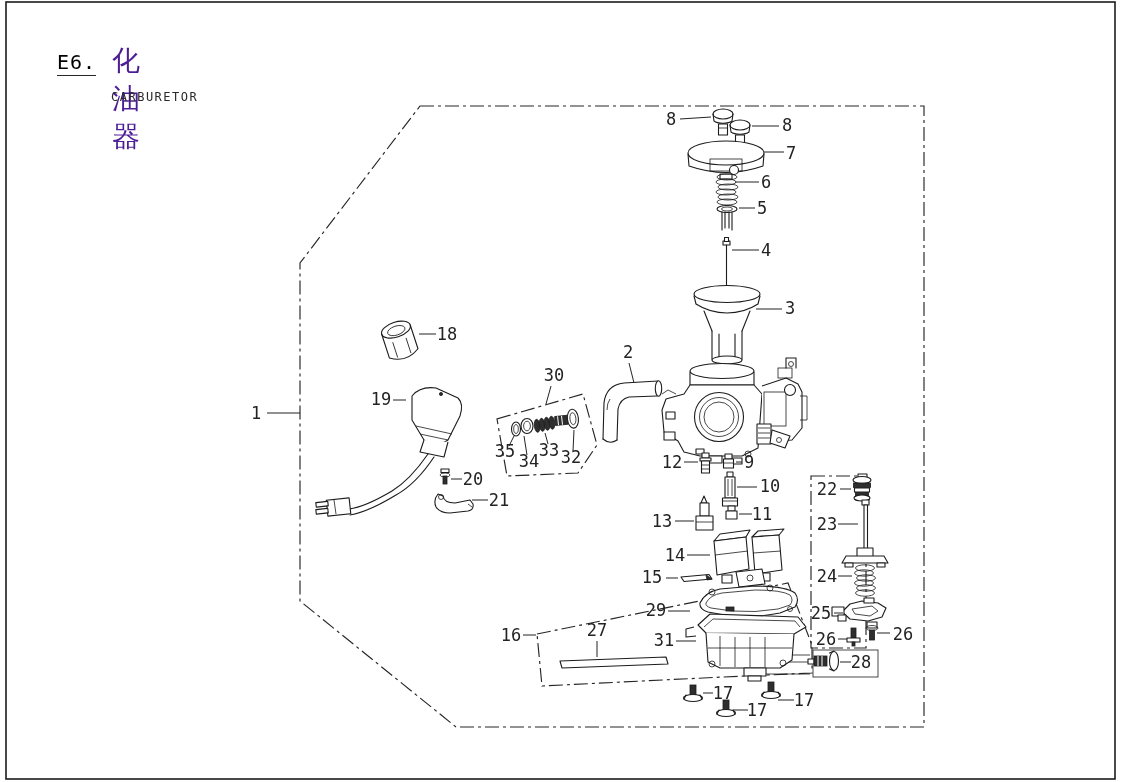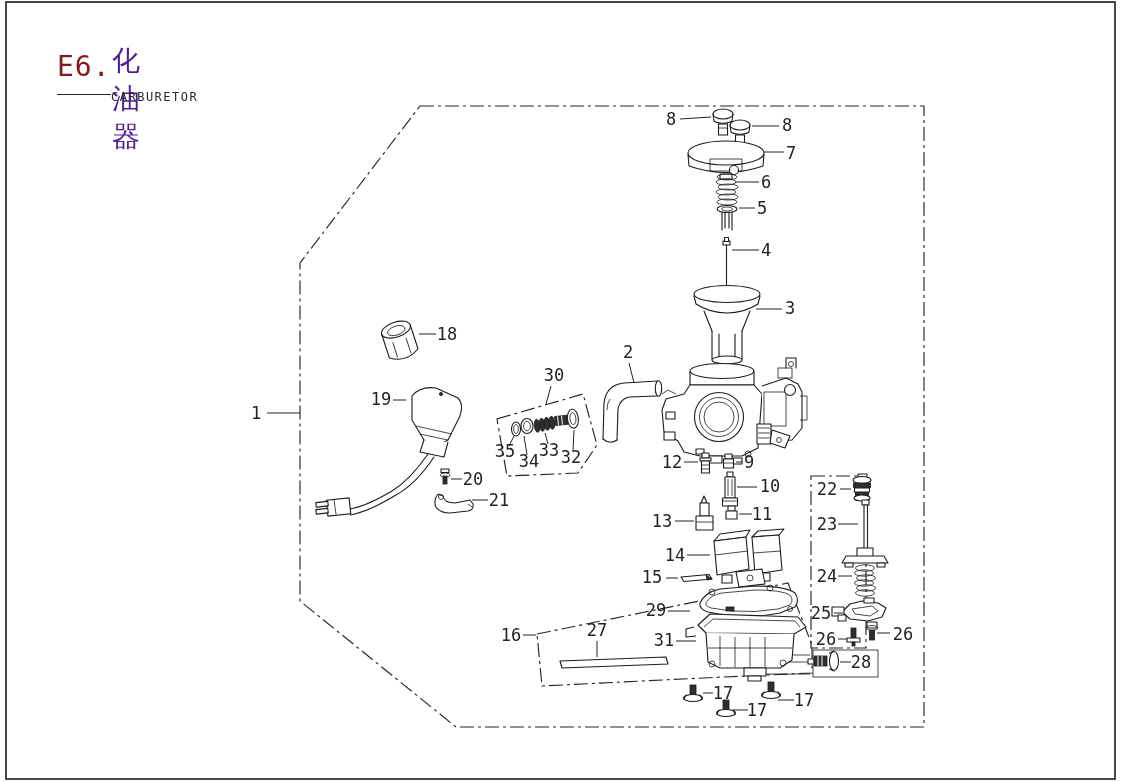--- a/index.html
+++ b/index.html
@@ -1,20 +1,20 @@
 <!DOCTYPE html>
 <html><head>
 <meta charset="utf-8">
 <style>
   html,body{margin:0;padding:0;background:#fff;}
   .page{position:relative;width:1121px;height:782px;background:#fff;overflow:hidden;
         font-family:"DejaVu Sans Mono",monospace;}
   .titleblock{position:absolute;left:0;top:0;}
-  .sec{position:absolute;left:57px;top:50px;font-size:28px;color:#7f1d1d;
-       border-bottom:1.5px solid #262626;padding-bottom:11px;letter-spacing:1px;}
+  .sec{position:absolute;left:57px;top:50px;font-size:20px;color:#000000;
+       border-bottom:1.5px solid #262626;padding-bottom:1px;letter-spacing:1px;}
   .cn{position:absolute;left:112px;top:42px;font-size:28px;color:#4c1d95;letter-spacing:5px;
       font-family:"DejaVu Sans",sans-serif;font-weight:400;}
   .en{position:absolute;left:111px;top:90px;font-size:12px;color:#2a2a2a;letter-spacing:1.5px;}
   svg{position:absolute;left:0;top:0;}
   .ln{fill:none;stroke:#1c1c1c;stroke-width:1.1;stroke-linejoin:round;stroke-linecap:round;}
   .lw{fill:#ffffff;stroke:#1c1c1c;stroke-width:1.1;stroke-linejoin:round;}
   .dk{fill:#2e2e2e;stroke:#1c1c1c;stroke-width:0.8;}
   .thin{fill:none;stroke:#1c1c1c;stroke-width:0.8;}
   .dashdot{fill:none;stroke:#262626;stroke-width:1.15;stroke-dasharray:14 4 3 4;}
   .callout-text{font:17px "DejaVu Sans Mono",monospace;fill:#232323;text-anchor:middle;}

